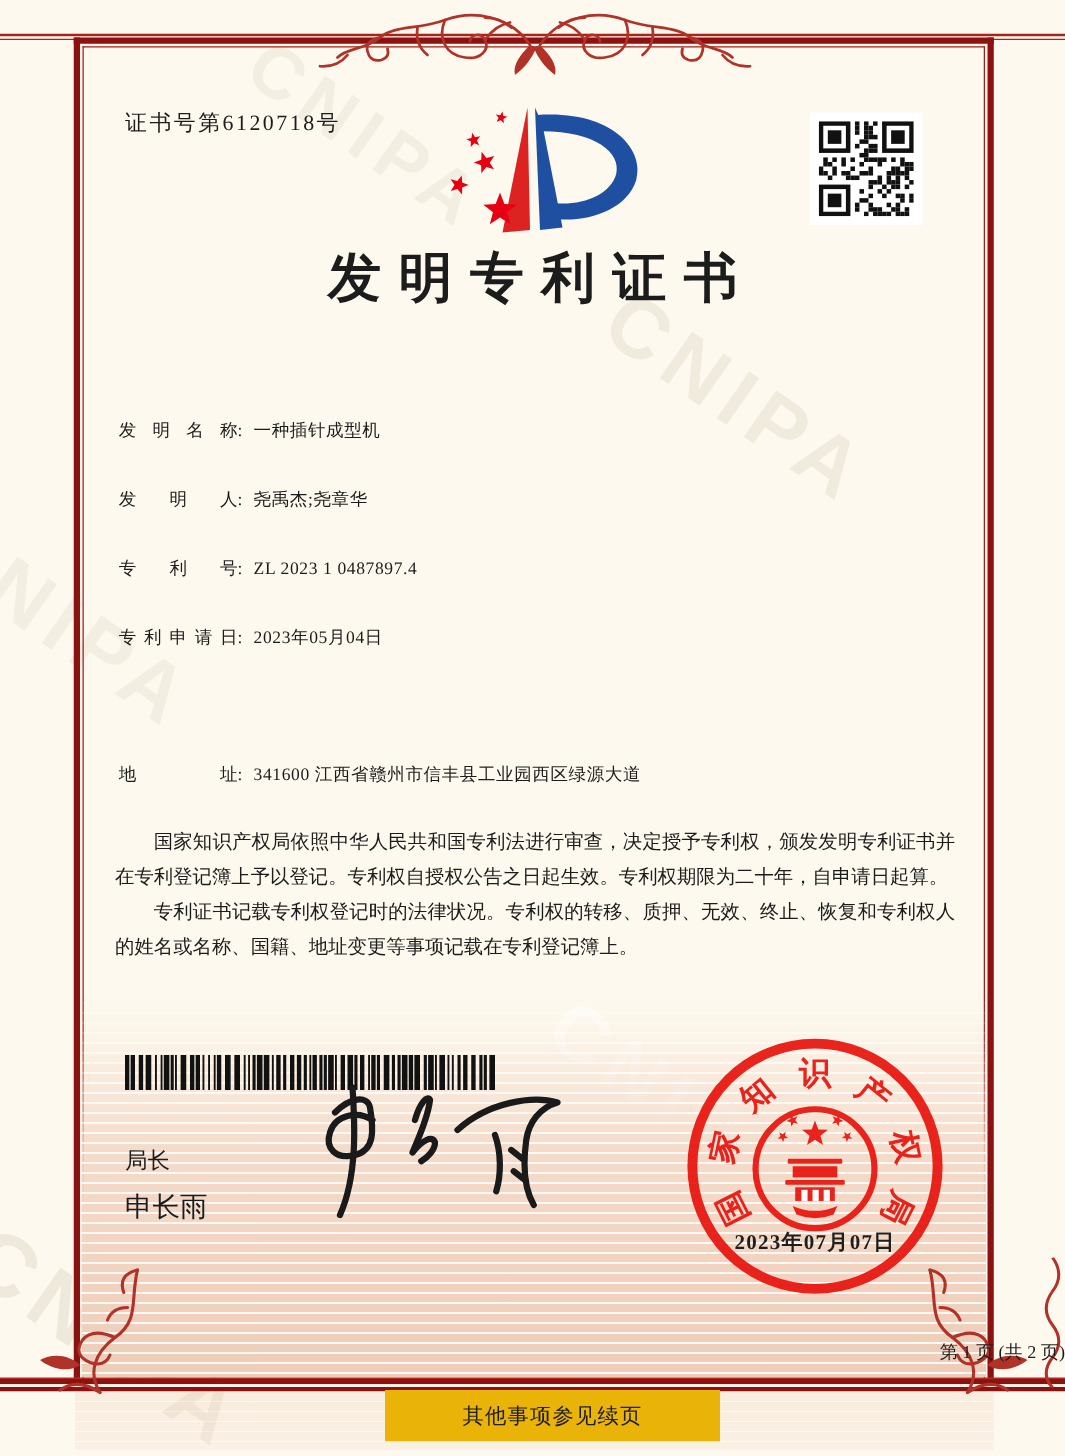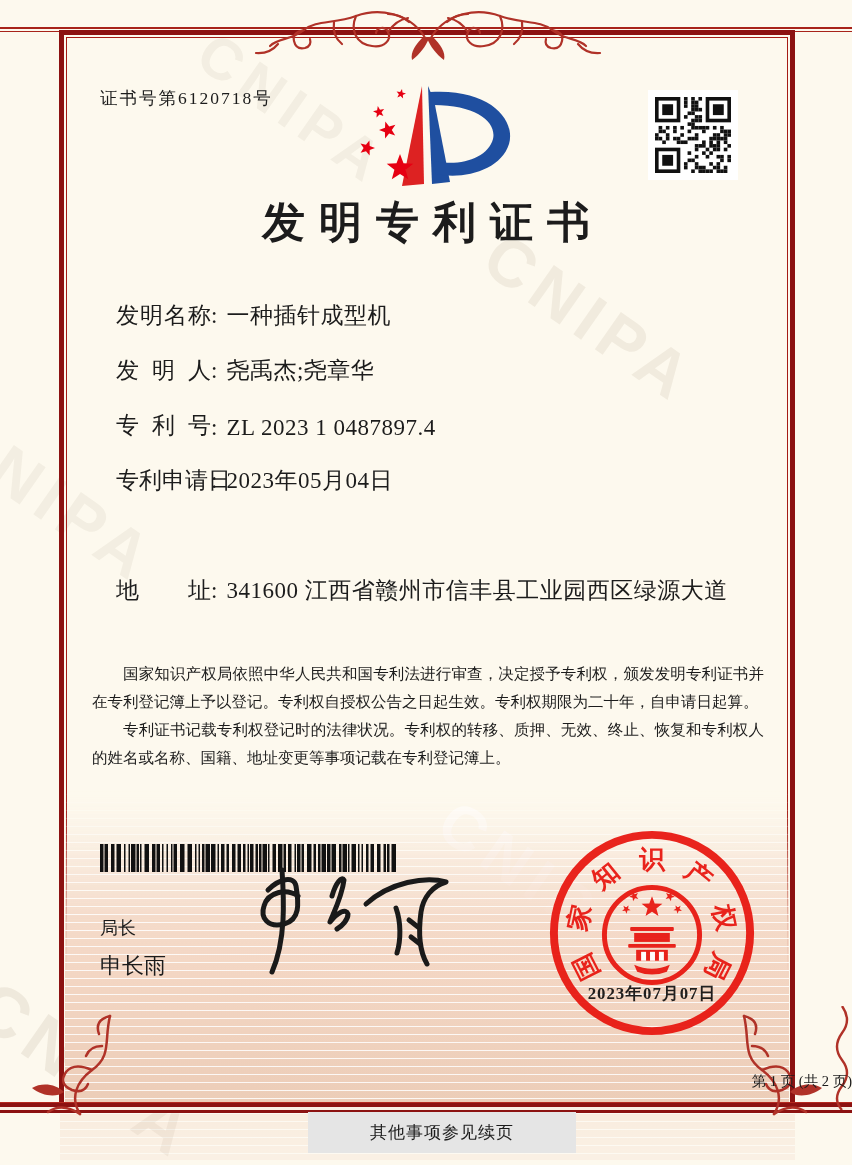--- a/index.html
+++ b/index.html
@@ -41,21 +41,21 @@
 
   
   .certno{position:absolute;left:100px;top:86px;font-size:17.5px;letter-spacing:2px;}
   .logo{position:absolute;left:338px;top:74px;}
   .qrbox{position:absolute;left:648px;top:90px;width:90px;height:90px;background:#fff;
          display:flex;align-items:center;justify-content:center;}
   .title{position:absolute;left:0;top:194px;width:852px;text-align:center;
          font-size:43px;font-weight:bold;letter-spacing:14px;text-indent:14px;}
 
   
-  .fieldrow{position:absolute;left:116px;font-size:23px;white-space:nowrap;}
+  .fieldrow{position:absolute;left:95px;font-size:14px;white-space:nowrap;margin-top:36px;}
   .flabel{display:inline-block;width:95px;text-align:justify;text-align-last:justify;vertical-align:bottom;}
   .flabel.wide{width:148px;}
   .fcolon{display:inline-block;margin-right:9px;}
   .fvalue{letter-spacing:.5px;}
   .pair2{display:inline-block;margin-left:60px;}
 
   
   .bodytext{position:absolute;left:92px;top:660px;width:672px;font-size:15.5px;
             line-height:28px;text-align:justify;}
   .bodytext p{text-indent:2em;}
@@ -66,21 +66,21 @@
              font-family:"Liberation Sans","DejaVu Sans",sans-serif;}
   .sig-name{position:absolute;left:100px;top:951px;font-size:22px;
              font-family:"Liberation Sans","DejaVu Sans",sans-serif;}
   .signature{position:absolute;left:220px;top:860px;}
   .seal{position:absolute;left:543px;top:824px;opacity:.93;}
   .seal-char{font-size:26px;font-weight:bold;fill:var(--seal-red);
              font-family:"Liberation Sans","DejaVu Sans",sans-serif;}
   .seal-date{font-size:17px;font-weight:bold;fill:#111;letter-spacing:1px;}
 
   .pageinfo{position:absolute;left:0;top:1072px;width:852px;text-align:right;font-size:14.5px;}
-  .contbox{position:absolute;left:308px;top:1112px;width:268px;height:41px;background:#e5e5e5;
+  .contbox{position:absolute;left:308px;top:1112px;width:268px;height:41px;background:#eab308;
            display:flex;align-items:center;justify-content:center;font-size:17px;letter-spacing:1px;}
 
   .orn{position:absolute;pointer-events:none;}
 </style>
 </head>
 <body>
 
 <div class="page">
 
   <span class="wm" style="left:185px;top:75px;font-size:58px;">CNIPA</span>

